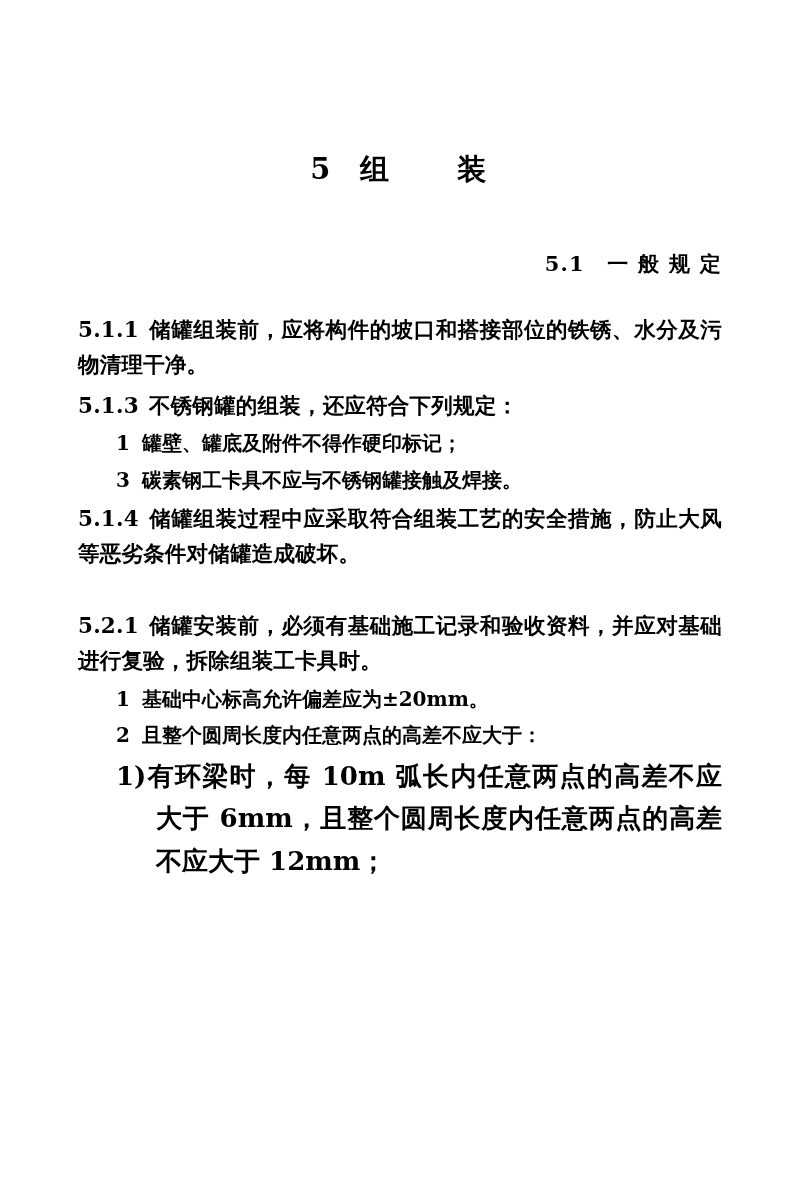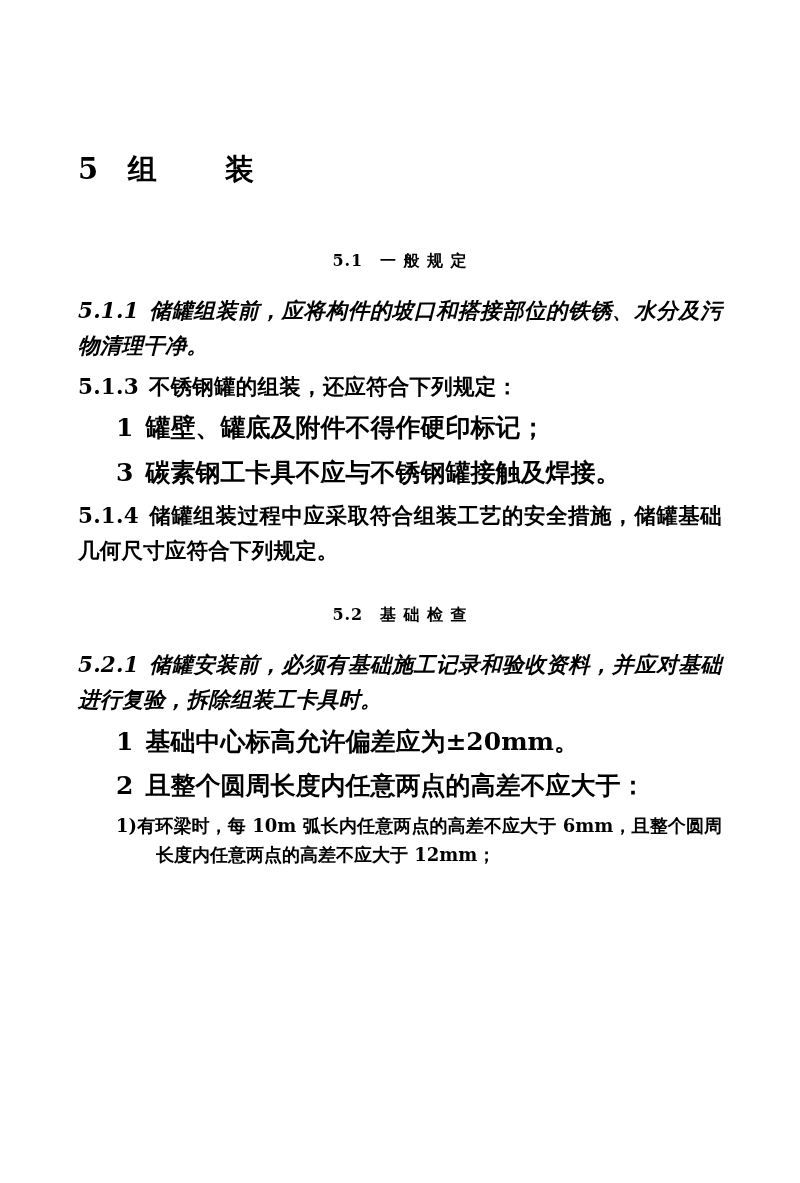--- a/index.html
+++ b/index.html
@@ -16,66 +16,67 @@
     overflow: hidden;
   }
   .page {
     position: relative;
     width: 800px;
     height: 1183px;
     box-sizing: border-box;
     padding: 0 78px;
   }
   .chapter-title {
+    text-align: center;
     font-size: 29px;
     font-weight: bold;
     letter-spacing: 0.12em;
     margin-top: 152px;
     margin-bottom: 4px;
     line-height: 1.2;
   }
   .chapter-title .num {
     margin-right: 26px;
   }
   .section-title {
-    text-align: center;
-    font-size: 16px;
+    text-align: right;
+    font-size: 21px;
     font-weight: bold;
     letter-spacing: 0.06em;
     line-height: 1.2;
   }
   .s1 { margin-top: 64px; }
   .s2 { margin-top: 36px; }
 
   .para {
     font-size: 21.5px;
     font-weight: bold;
     line-height: 1.62;
     margin: 6px 0 0 0;
     text-align: justify;
     text-justify: inter-ideograph;
     letter-spacing: 0.01em;
   }
-  .para.first { margin-top: 24px; font-style: italic; }
+  .para.first { margin-top: 37px; }
   .para .lbl {
     margin-right: 10px;
   }
   .item {
-    font-size: 25px;
+    font-size: 20px;
     font-weight: bold;
     line-height: 1.62;
     margin: 4px 0 0 0;
     text-align: justify;
     text-justify: inter-ideograph;
     text-indent: 38px;
   }
   .item .lbl { margin-right: 12px; }
 
   .subitem {
-    font-size: 18px;
+    font-size: 26px;
     font-weight: bold;
     line-height: 1.62;
     margin: 4px 0 0 0;
     text-align: justify;
     text-justify: inter-ideograph;
     padding-left: 38px;
     text-indent: 0;
   }
   .subitem .body {
     display: block;
@@ -106,24 +107,23 @@
   <p class="item">
     <span class="lbl">1</span><span>罐壁、罐底及附件不得作硬印标记；</span>
   </p>
 
 
   <p class="item">
     <span class="lbl">3</span><span>碳素钢工卡具不应与不锈钢罐接触及焊接。</span>
   </p>
 
   <p class="para">
-    <span class="lbl">5.1.4</span><span>储罐组装过程中应采取符合组装工艺的安全措施，储罐基础几何尺寸应符合下列规定。</span>
+    <span class="lbl">5.1.4</span><span>储罐组装过程中应采取符合组装工艺的安全措施，防止大风等恶劣条件对储罐造成破坏。</span>
   </p>
 
-  <div class="section-title s2">5.2　基 础 检 查</div>
 
   <p class="para first">
     <span class="lbl">5.2.1</span><span>储罐安装前，必须有基础施工记录和验收资料，并应对基础进行复验，拆除组装工卡具时。</span>
   </p>
 
 
   <p class="item">
     <span class="lbl">1</span><span>基础中心标高允许偏差应为±20mm。</span>
   </p>
 

